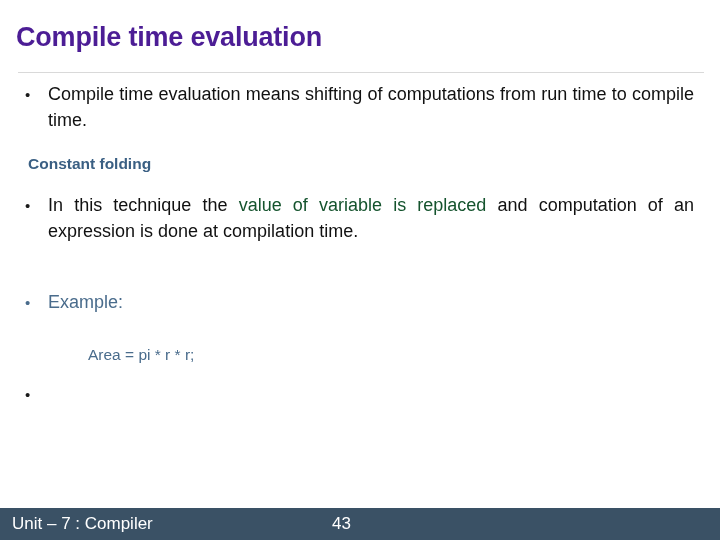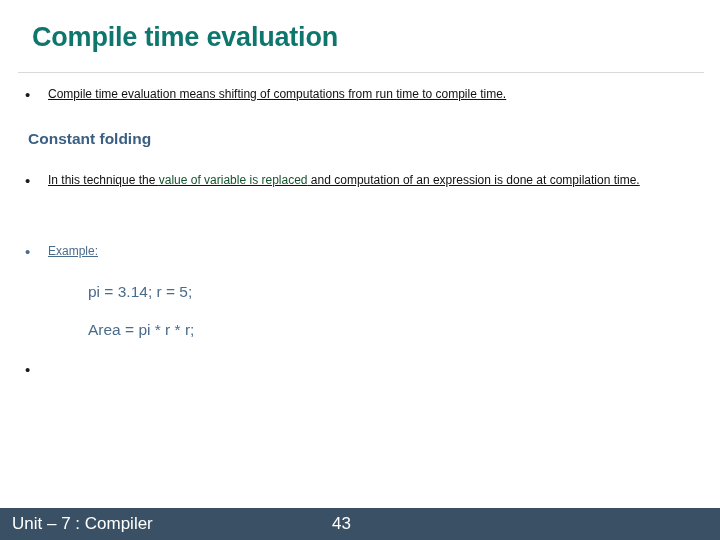--- a/index.html
+++ b/index.html
@@ -25,25 +25,25 @@
   
   .title-area {
     position: absolute;
     left: 0;
     top: 20px;
     width: 720px;
     height: 54px;
   }
   .slide-title {
     position: absolute;
-    left: 32px;
+    left: 16px;
     top: 0;
     font-size: 27px;
     font-weight: bold;
-    color: #0f766e;
+    color: #4c1d95;
     letter-spacing: -0.2px;
     white-space: nowrap;
     line-height: 34px;
   }
   .title-rule {
     position: absolute;
     left: 18px;
     top: 52px;
     width: 686px;
     height: 1px;
@@ -71,26 +71,25 @@
     top: 0;
     width: 10px;
     font-size: 15px;
     line-height: 26px;
     color: #1a1a1a;
   }
   .bullet-row .dot.blue {
     color: #4a6c8c;
   }
   .bullet-text {
-    font-size: 12px;
+    font-size: 18px;
     line-height: 25.5px;
     color: #111111;
     text-align: justify;
     text-justify: inter-word;
-    text-decoration: underline;
   }
   .bullet-text.nojustify {
     text-align: left;
     margin-top: 30px;
   }
 
   .red {
     color: #14532d;
   }
   .blue-soft {
@@ -184,21 +183,20 @@
 
     <div class="gap-lg"></div>
 
     <div class="bullet-row">
       <span class="dot blue">•</span>
       <div class="bullet-text nojustify blue-strong">Example:</div>
     </div>
 
     <div class="gap-md"></div>
 
-    <div class="code-line">pi = 3.14; r = 5;</div>
     <div class="gap-md"></div>
     <div class="code-line">Area = pi * r * r;</div>
 
     <div class="gap-lg"></div>
 
     <div class="bullet-row">
       <span class="dot">•</span>
     </div>
 
   </div>

